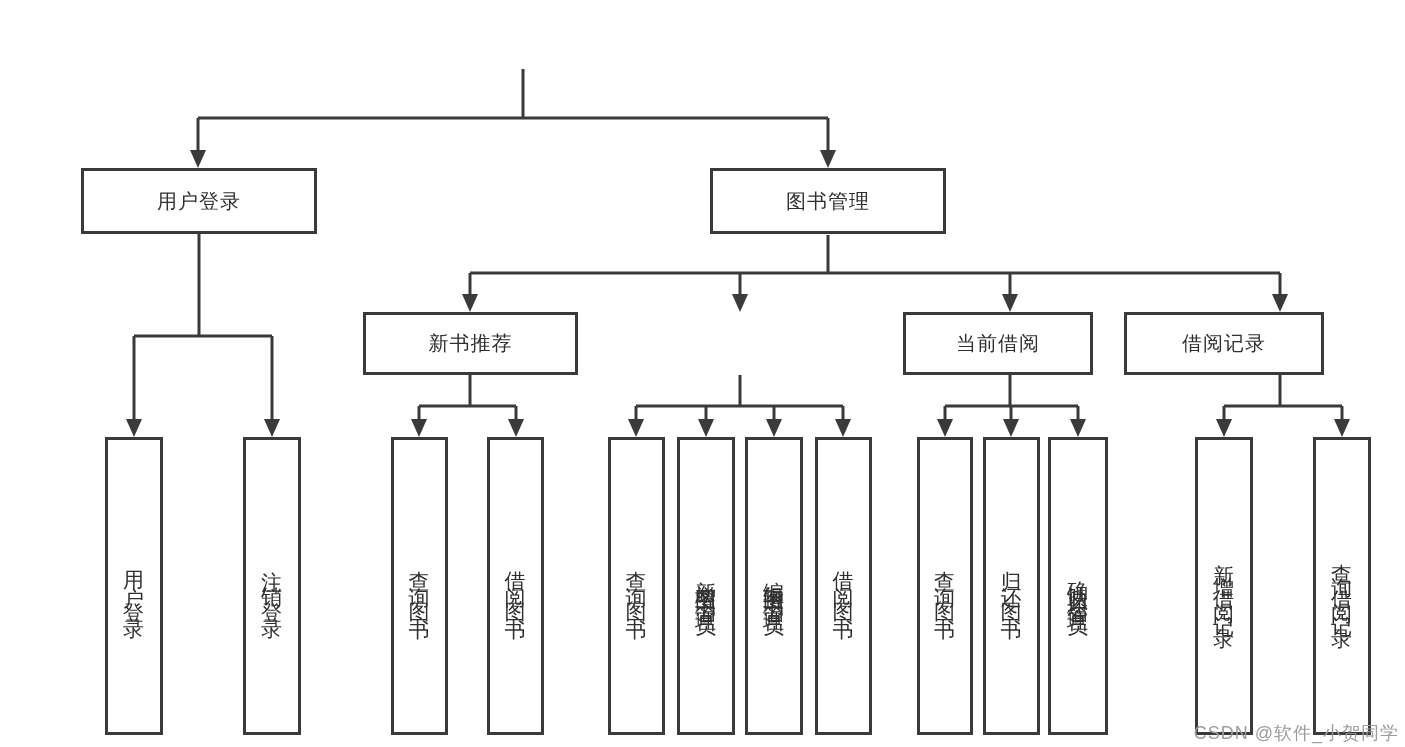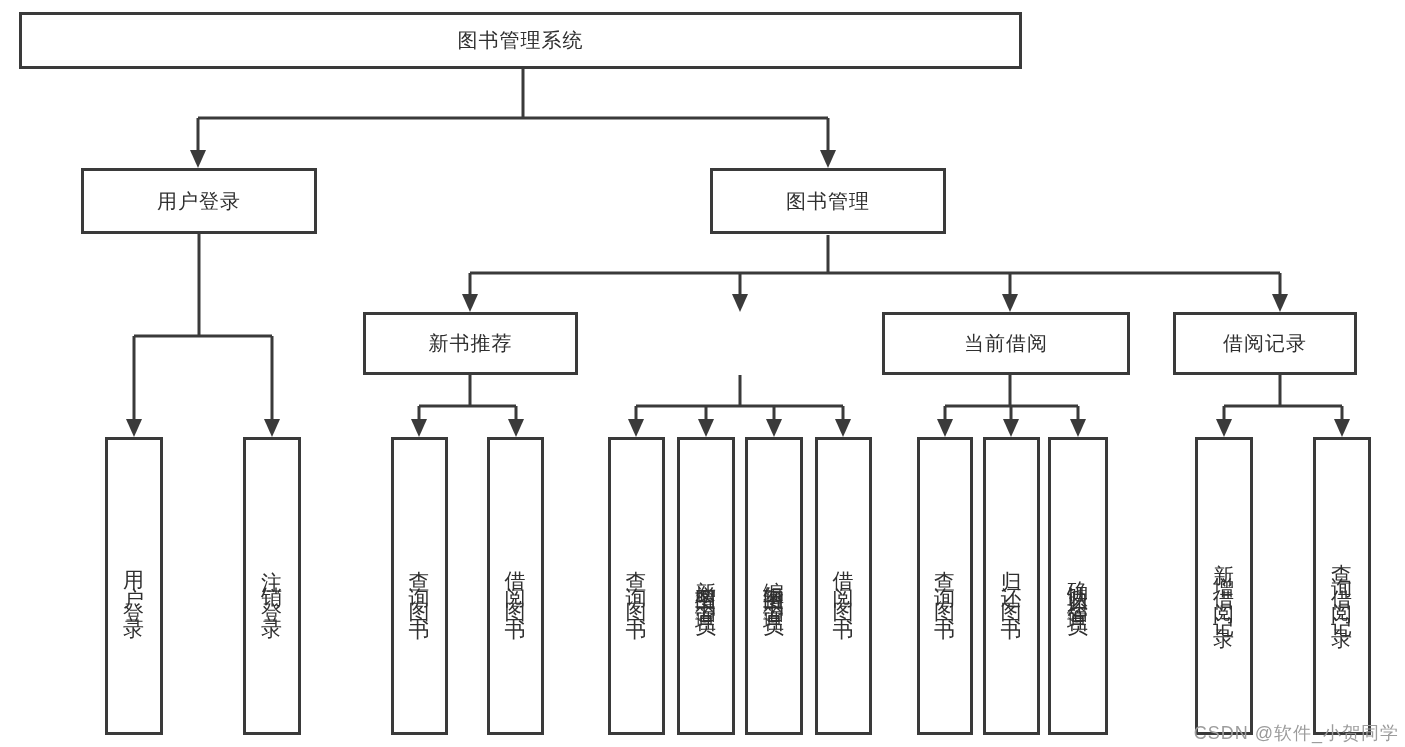--- a/index.html
+++ b/index.html
@@ -81,38 +81,35 @@
     <path d="M1010 375 V406 M945 406 H1078 M945 406 V421 M1011 406 V421 M1078 406 V421"></path>
     <polygon points="937,419 953,419 945,437"></polygon>
     <polygon points="1003,419 1019,419 1011,437"></polygon>
     <polygon points="1070,419 1086,419 1078,437"></polygon>
 
     <path d="M1280 375 V406 M1224 406 H1342 M1224 406 V421 M1342 406 V421"></path>
     <polygon points="1216,419 1232,419 1224,437"></polygon>
     <polygon points="1334,419 1350,419 1342,437"></polygon>
   </svg>
 
-  <div class="box h" style="left:19px;top:12px;width:1003px;height:57px">
-    <span>图书管理系统</span>
-  </div>
 
   <div class="box h" style="left:81px;top:168px;width:236px;height:66px">
     <span>用户登录</span>
   </div>
   <div class="box h" style="left:710px;top:168px;width:236px;height:66px">
     <span>图书管理</span>
   </div>
 
   <div class="box h" style="left:363px;top:312px;width:215px;height:63px">
     <span>新书推荐</span>
   </div>
-  <div class="box h" style="left:882px;top:312px;width:248px;height:63px">
+  <div class="box h" style="left:903px;top:312px;width:190px;height:63px">
     <span>当前借阅</span>
   </div>
-  <div class="box h" style="left:1173px;top:312px;width:184px;height:63px">
+  <div class="box h" style="left:1124px;top:312px;width:200px;height:63px">
     <span>借阅记录</span>
   </div>
 
   <div class="box v" style="left:105px;top:437px;width:58px;height:298px">
     <span>用户登录</span>
   </div>
   <div class="box v" style="left:243px;top:437px;width:58px;height:298px">
     <span>注销登录</span>
   </div>
 

